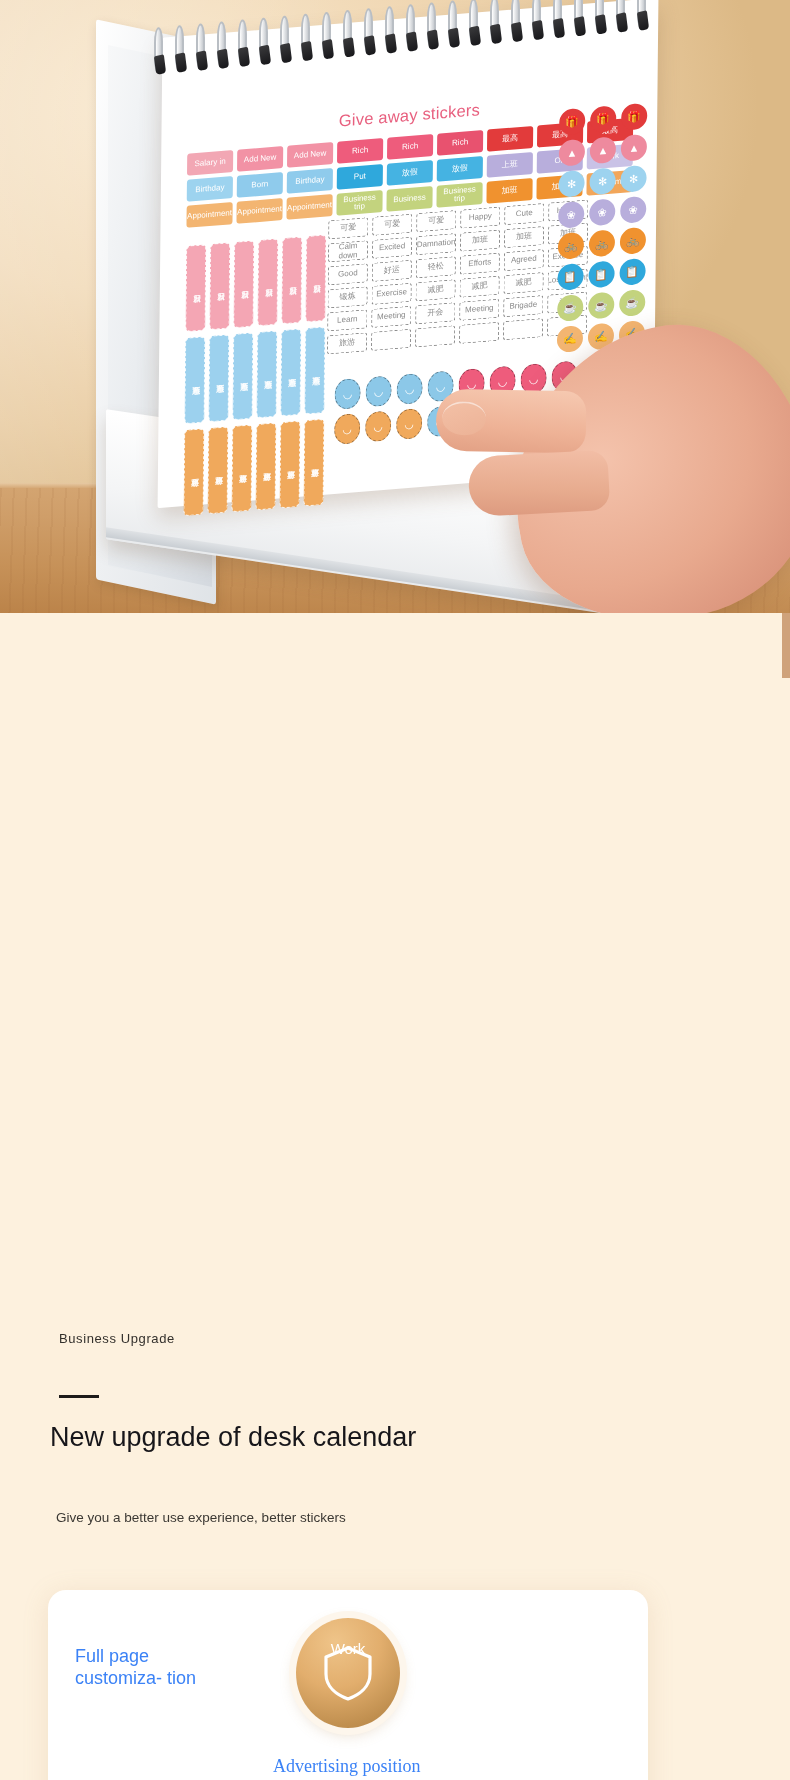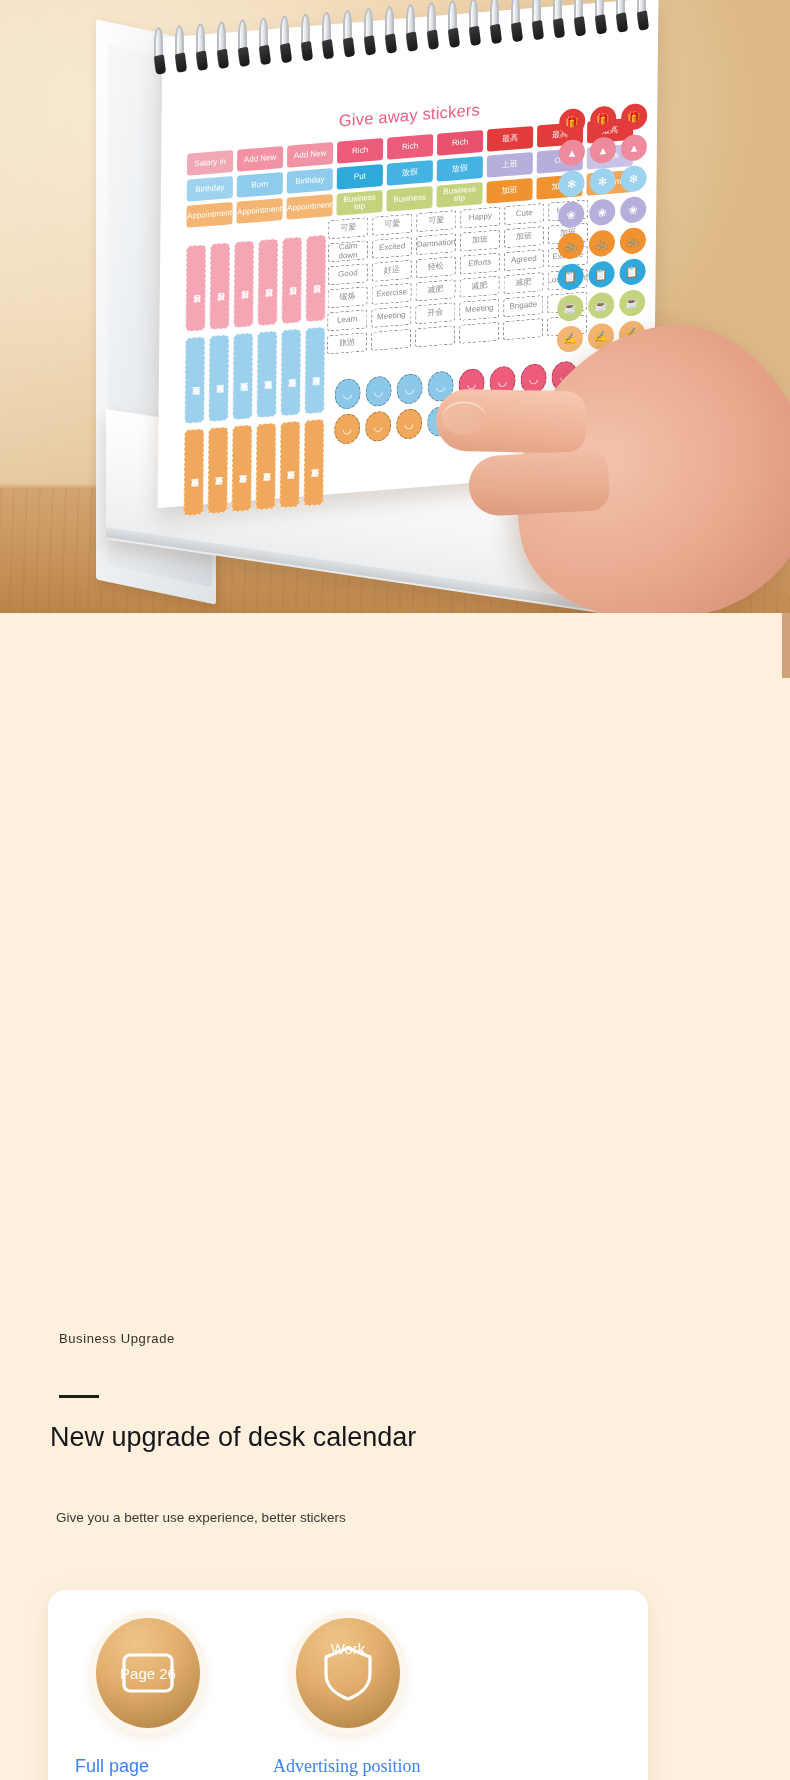--- a/index.html
+++ b/index.html
@@ -474,26 +474,20 @@
     <div class="rule"></div>
 
     <div class="headline">New upgrade of desk calendar</div>
 
     <div class="subhead">Give you a better use experience, better stickers</div>
 
     <div class="card">
       <div class="features">
 
         <div class="feat">
-          <div class="feat-icon">
-            <svg width="56" height="44" viewBox="0 0 56 44" aria-hidden="true">
-              <rect class="ic" x="4" y="4" width="48" height="36" rx="6"></rect>
-            </svg>
-            <span class="icw">Page 26</span>
-          </div>
           <div class="feat-label">Full page customiza-
 tion</div>
         </div>
 
         <div class="feat">
           <div class="feat-icon">
             <svg width="54" height="58" viewBox="0 0 54 58" aria-hidden="true">
               <path class="ic" d="M27 4 L49 13 V30 C49 43 38 51 27 55 C16 51 5 43 5 30 V13 Z"></path>
             </svg>
             <span class="icw" style="top:22px">Work</span>

